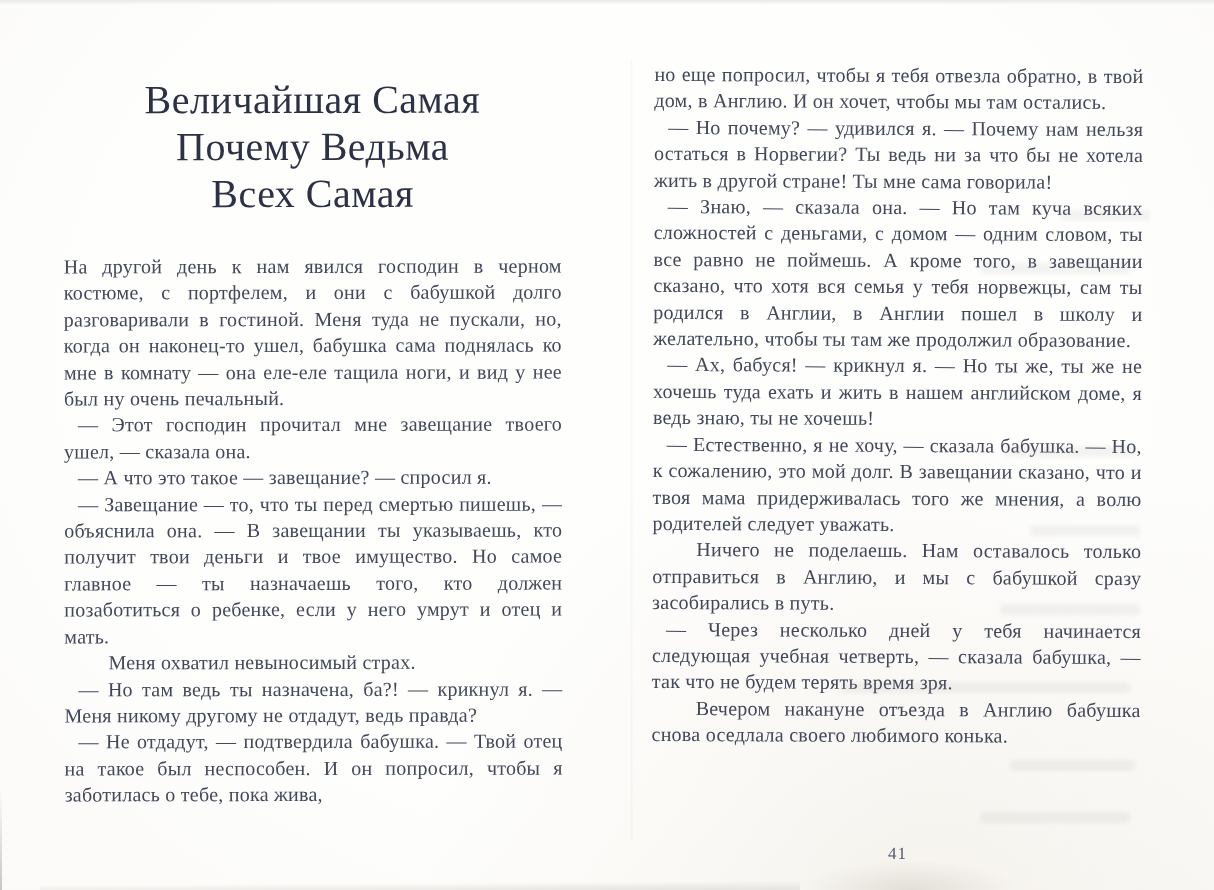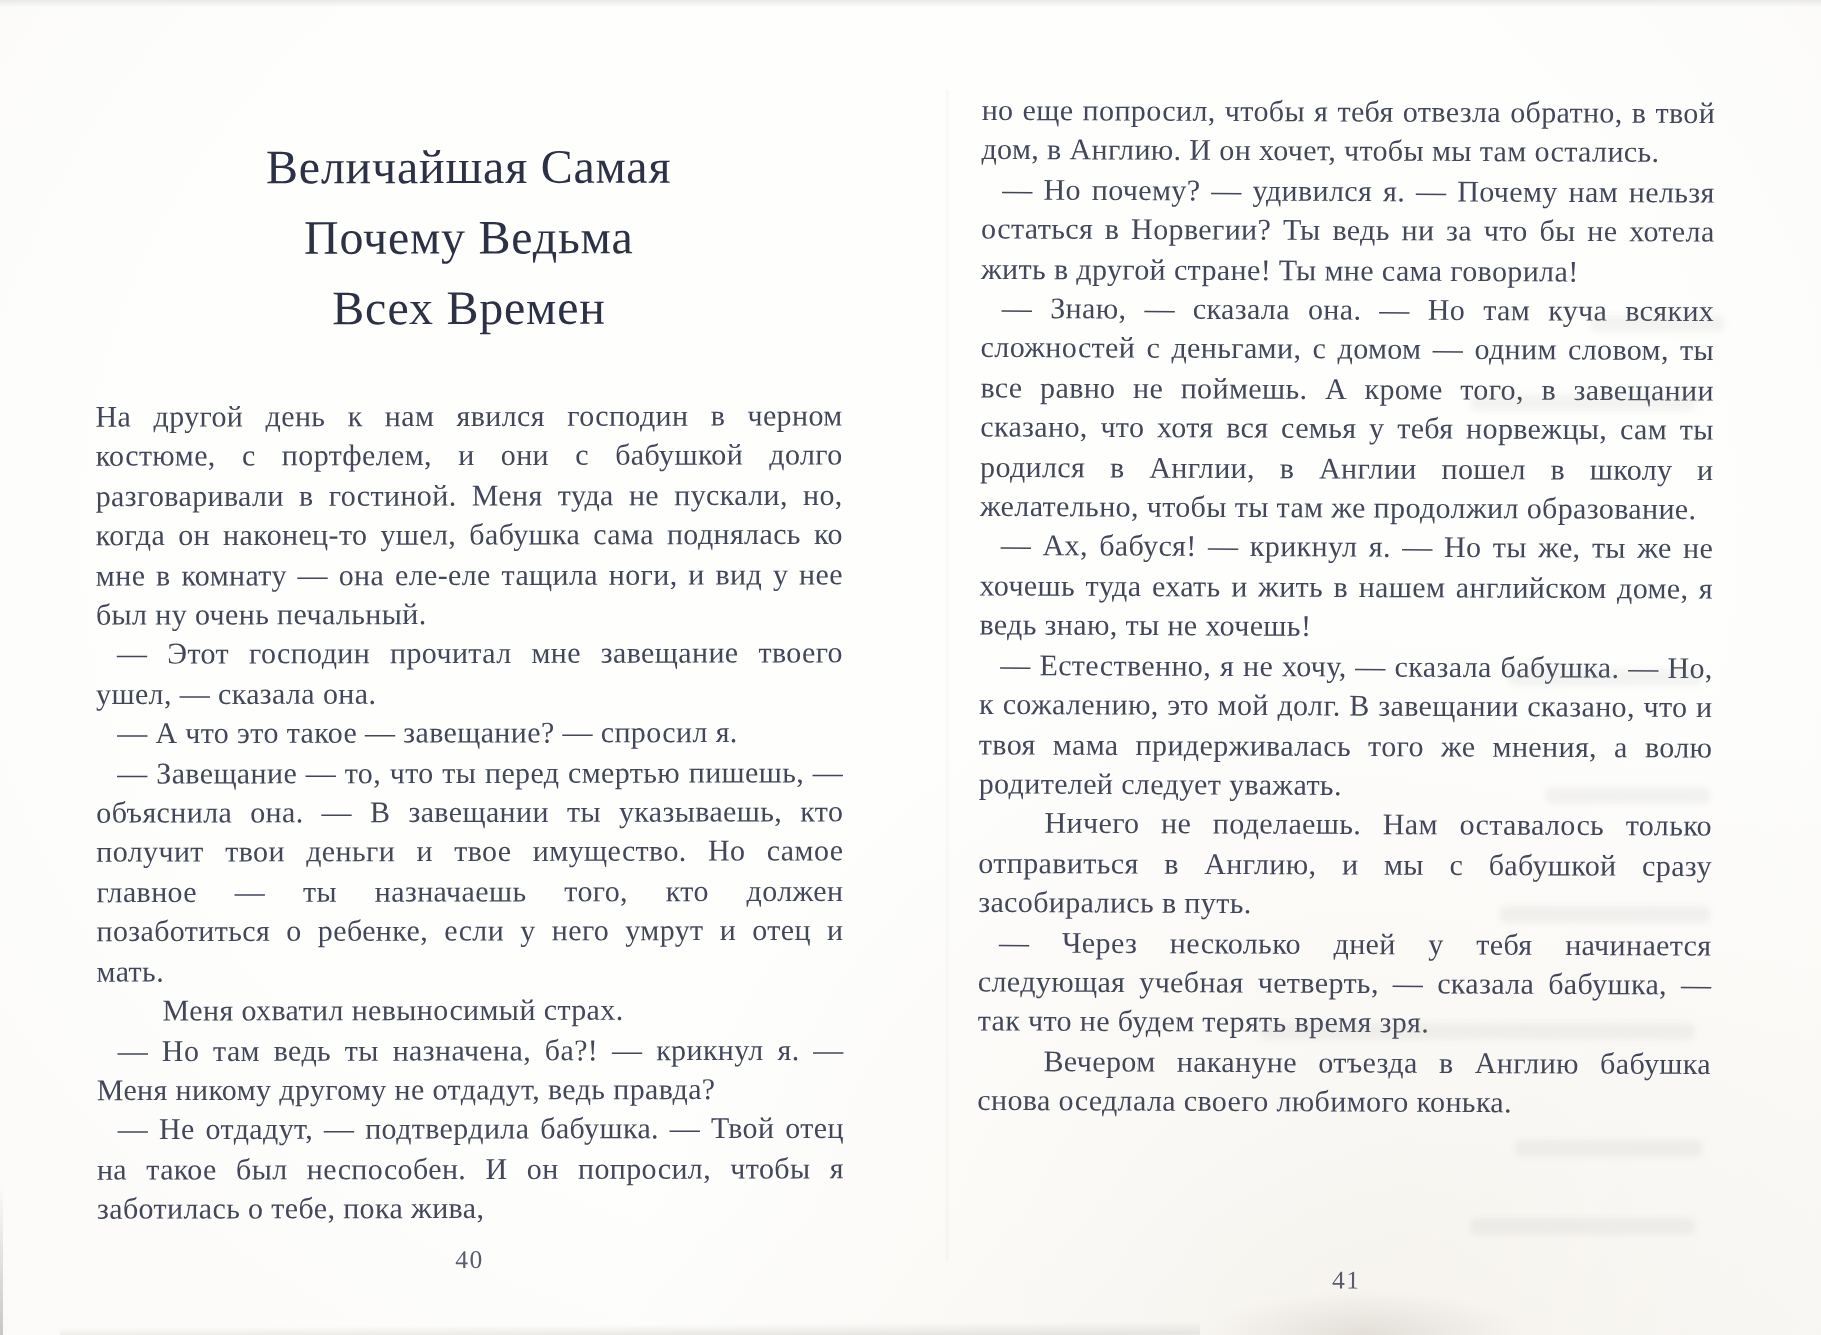--- a/index.html
+++ b/index.html
@@ -34,25 +34,25 @@
     position: absolute; left: 630px; top: 60px; width: 3px; height: 780px;
     background: linear-gradient(to right, rgba(0,0,0,0), rgba(120,120,125,0.05), rgba(0,0,0,0));
   }
 
   .page-col { position: absolute; color: #454a5e; }
   .left-col  { left: 64px;  top: 68px;  width: 498px; transform: rotate(-0.1deg); }
   .right-col { left: 653px; top: 62px;  width: 489px; transform: rotate(0.25deg); }
 
   .chapter-title {
     text-align: center;
-    font-size: 32px;
+    font-size: 40px;
     line-height: 47px;
     letter-spacing: 0.5px;
     color: #2d3145;
-    margin: 20px 0 36px 0;
+    margin: 8px 0 36px 0;
   }
   .body-text p {
     margin: 0;
     font-size: 20px;
     line-height: 26.4px;
     letter-spacing: 0.25px;
     text-align: justify;
     color: #424759;
   }
   .indent-none      { text-indent: 0; }
@@ -82,40 +82,39 @@
 
 <div class="photo">
 
   <div class="edge-top"></div>
   <div class="gutter"></div>
 
   <div class="page-col left-col">
     <div class="chapter-title">
       <div>Величайшая Самая</div>
       <div>Почему Ведьма</div>
-      <div>Всех Времен</div>
+      <div>Всех Самая</div>
     </div>
     <div class="body-text">
 
         <p class="indent-none">На другой день к нам явился господин в черном костюме, с портфелем, и они с бабушкой долго разговаривали в гостиной. Меня туда не пускали, но, когда он наконец-то ушел, бабушка сама поднялась ко мне в комнату — она еле-еле тащила ноги, и вид у нее был ну очень печальный.</p>
 
         <p class="indent-dialog">— Этот господин прочитал мне завещание твоего ушел, — сказала она.</p>
 
         <p class="indent-dialog">— А что это такое — завещание? — спросил я.</p>
 
         <p class="indent-dialog">— Завещание — то, что ты перед смертью пишешь, — объяснила она. — В завещании ты указываешь, кто получит твои деньги и твое имущество. Но самое главное — ты назначаешь того, кто должен позаботиться о ребенке, если у него умрут и отец и мать.</p>
 
         <p class="indent-narrative">Меня охватил невыносимый страх.</p>
 
         <p class="indent-dialog">— Но там ведь ты назначена, ба?! — крикнул я. — Меня никому другому не отдадут, ведь правда?</p>
 
         <p class="indent-dialog">— Не отдадут, — подтвердила бабушка. — Твой отец на такое был неспособен. И он попросил, чтобы я заботилась о тебе, пока жива,</p>
       </div>
   </div>
-  <div class="page-number left">40</div>
 
   <div class="page-col right-col">
     <div class="body-text">
 
         <p class="indent-none">но еще попросил, чтобы я тебя отвезла обратно, в твой дом, в Англию. И он хочет, чтобы мы там остались.</p>
 
         <p class="indent-dialog">— Но почему? — удивился я. — Почему нам нельзя остаться в Норвегии? Ты ведь ни за что бы не хотела жить в другой стране! Ты мне сама говорила!</p>
 
         <p class="indent-dialog">— Знаю, — сказала она. — Но там куча всяких сложностей с деньгами, с домом — одним словом, ты все равно не поймешь. А кроме того, в завещании сказано, что хотя вся семья у тебя норвежцы, сам ты родился в Англии, в Англии пошел в школу и желательно, чтобы ты там же продолжил образование.</p>
 

